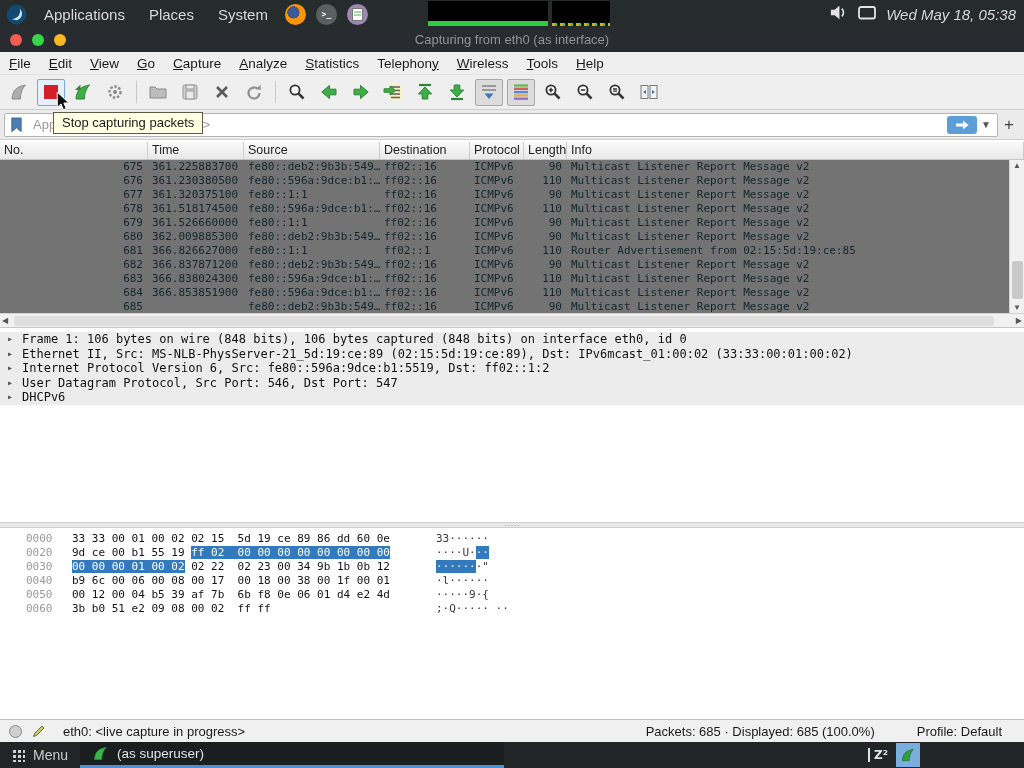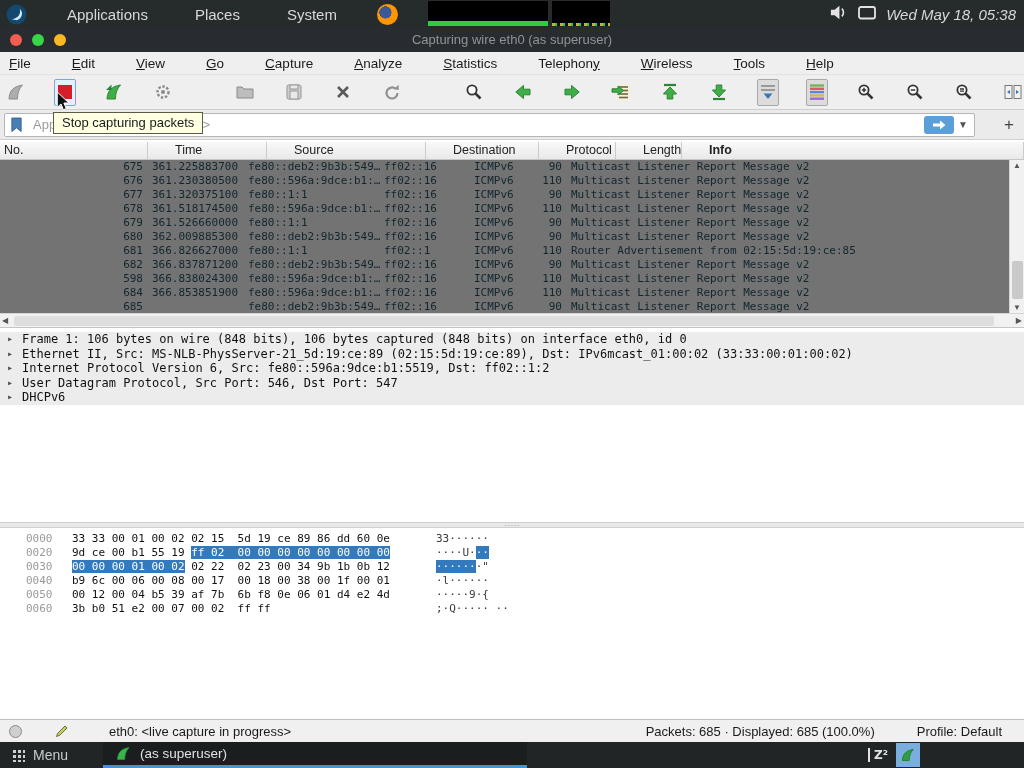--- a/index.html
+++ b/index.html
@@ -1,18 +1,18 @@
 <!DOCTYPE html>
 <html><head>
 <meta charset="utf-8">
 <style>
   * { margin:0; padding:0; box-sizing:border-box; }
   html,body { width:1024px; height:768px; overflow:hidden; background:#fff;
               font-family:"Liberation Sans", sans-serif; }
-  .abs { position:absolute;gap:23px; }
+  .abs { position:absolute; }
   #screen { position:relative; width:1024px; height:768px; background:#fff; }
 
   
   #top-panel { left:0; top:0; width:1024px; height:28px; background:#262b2b;
                display:flex; align-items:center; color:#d8d8d8; font-size:15px; }
   .panel-menu { padding:0 12px; height:100%; display:flex; align-items:center; cursor:default; }
   .panel-icon { width:21px; height:21px; border-radius:50%; margin:0 5px; position:relative; flex:0 0 auto; }
   #applet1 { position:absolute; left:428px; top:1px; width:120px; height:25px; background:#000; }
   #applet1 .bar { position:absolute; left:0; bottom:0; width:100%; height:5px; background:#2ecc40; }
   #applet2 { position:absolute; left:552px; top:1px; width:58px; height:25px; background:#000; }
@@ -167,21 +167,21 @@
           </svg>
       </span>
       <span>Wed May 18, 05:38</span>
     </div>
   </div>
 
   <div id="titlebar" class="abs">
     <span class="tl-btn" style="left:10px; background:#f25d51"></span>
     <span class="tl-btn" style="left:32px; background:#37d647"></span>
     <span class="tl-btn" style="left:54px; background:#f8b822"></span>
-    <div id="win-title">Capturing wire eth0 (as superuser)</div>
+    <div id="win-title">Capturing from eth0 (as interface)</div>
   </div>
 
   <div id="menubar" class="abs">
       <span class="menu-item"><u>F</u>ile</span>
       <span class="menu-item"><u>E</u>dit</span>
       <span class="menu-item"><u>V</u>iew</span>
       <span class="menu-item"><u>G</u>o</span>
       <span class="menu-item"><u>C</u>apture</span>
       <span class="menu-item"><u>A</u>nalyze</span>
       <span class="menu-item"><u>S</u>tatistics</span>
@@ -348,21 +348,21 @@
     <span id="filter-add">+</span>
   </div>
 
   <div id="pl-header" class="abs">
       <span class="pl-hcell" style="width: 148px;">No.</span>
       <span class="pl-hcell" style="width: 96px;">Time</span>
       <span class="pl-hcell" style="width: 136px;">Source</span>
       <span class="pl-hcell" style="width: 90px;">Destination</span>
       <span class="pl-hcell" style="width: 54px;">Protocol</span>
       <span class="pl-hcell" style="width: 43px;">Length</span>
-      <span class="pl-hcell" style="flex: 1 1 auto; font-weight: bold;">Info</span>
+      <span class="pl-hcell" style="flex: 1 1 auto;">Info</span>
     </div>
   <div id="pl-rows" class="abs">
       <div class="pl-row">
         <span class="pl-cell ra" style="width: 148px; padding-right: 5px;">675</span>
         <span class="pl-cell " style="width: 96px; padding-left: 4px;">361.225883700</span>
         <span class="pl-cell " style="width: 136px; padding-left: 4px;">fe80::deb2:9b3b:549…</span>
         <span class="pl-cell " style="width: 90px; padding-left: 4px;">ff02::16</span>
         <span class="pl-cell " style="width: 54px; padding-left: 4px;">ICMPv6</span>
         <span class="pl-cell ra" style="width: 43px; padding-right: 5px;">90</span>
         <span class="pl-cell " style="flex: 1 1 auto; padding-left: 4px;">Multicast Listener Report Message v2</span>
@@ -424,21 +424,21 @@
       <div class="pl-row">
         <span class="pl-cell ra" style="width: 148px; padding-right: 5px;">682</span>
         <span class="pl-cell " style="width: 96px; padding-left: 4px;">366.837871200</span>
         <span class="pl-cell " style="width: 136px; padding-left: 4px;">fe80::deb2:9b3b:549…</span>
         <span class="pl-cell " style="width: 90px; padding-left: 4px;">ff02::16</span>
         <span class="pl-cell " style="width: 54px; padding-left: 4px;">ICMPv6</span>
         <span class="pl-cell ra" style="width: 43px; padding-right: 5px;">90</span>
         <span class="pl-cell " style="flex: 1 1 auto; padding-left: 4px;">Multicast Listener Report Message v2</span>
       </div>
       <div class="pl-row">
-        <span class="pl-cell ra" style="width: 148px; padding-right: 5px;">598</span>
+        <span class="pl-cell ra" style="width: 148px; padding-right: 5px;">683</span>
         <span class="pl-cell " style="width: 96px; padding-left: 4px;">366.838024300</span>
         <span class="pl-cell " style="width: 136px; padding-left: 4px;">fe80::596a:9dce:b1:…</span>
         <span class="pl-cell " style="width: 90px; padding-left: 4px;">ff02::16</span>
         <span class="pl-cell " style="width: 54px; padding-left: 4px;">ICMPv6</span>
         <span class="pl-cell ra" style="width: 43px; padding-right: 5px;">110</span>
         <span class="pl-cell " style="flex: 1 1 auto; padding-left: 4px;">Multicast Listener Report Message v2</span>
       </div>
       <div class="pl-row">
         <span class="pl-cell ra" style="width: 148px; padding-right: 5px;">684</span>
         <span class="pl-cell " style="width: 96px; padding-left: 4px;">366.853851900</span>
@@ -479,21 +479,21 @@
     </div>
 
   <div id="splitter" class="abs">·····</div>
 
   <div id="bytes" class="abs">
       <div class="hx-row"><span class="hx-off">0000</span><span class="hx-hex"><span>33 33 00 01 00 02 02 15  5d 19 ce 89 86 dd 60 0e</span></span><span class="hx-asc"><span>33······</span></span></div>
       <div class="hx-row"><span class="hx-off">0020</span><span class="hx-hex"><span>9d ce 00 b1 55 19 </span><span class="hx-sel">ff 02  00 00 00 00 00 00 00 00</span></span><span class="hx-asc"><span>····U·</span><span class="hx-sel">··</span></span></div>
       <div class="hx-row"><span class="hx-off">0030</span><span class="hx-hex"><span class="hx-sel">00 00 00 01 00 02</span><span> 02 22  02 23 00 34 9b 1b 0b 12</span></span><span class="hx-asc"><span class="hx-sel">······</span><span>·"</span></span></div>
       <div class="hx-row"><span class="hx-off">0040</span><span class="hx-hex"><span>b9 6c 00 06 00 08 00 17  00 18 00 38 00 1f 00 01</span></span><span class="hx-asc"><span>·l······</span></span></div>
       <div class="hx-row"><span class="hx-off">0050</span><span class="hx-hex"><span>00 12 00 04 b5 39 af 7b  6b f8 0e 06 01 d4 e2 4d</span></span><span class="hx-asc"><span>·····9·{</span></span></div>
-      <div class="hx-row"><span class="hx-off">0060</span><span class="hx-hex"><span>3b b0 51 e2 00 07 00 02  ff ff</span></span><span class="hx-asc"><span>;·Q····· ··</span></span></div>
+      <div class="hx-row"><span class="hx-off">0060</span><span class="hx-hex"><span>3b b0 51 e2 09 08 00 02  ff ff</span></span><span class="hx-asc"><span>;·Q····· ··</span></span></div>
     </div>
 
   <div id="statusbar" class="abs">
     <span id="expert-dot"></span>
     <span style="margin-right:16px; display:flex;">
       <svg width="16" height="16" viewBox="0 0 16 16">
           <path d="M2.5 13.5 L3.8 10.2 L11 3 L13 5 L5.8 12.2 Z" fill="#c9cf63" stroke="#6a6a3a"></path>
           <path d="M11 3 L13 5" stroke="#6a6a3a"></path>
         </svg>
     </span>

